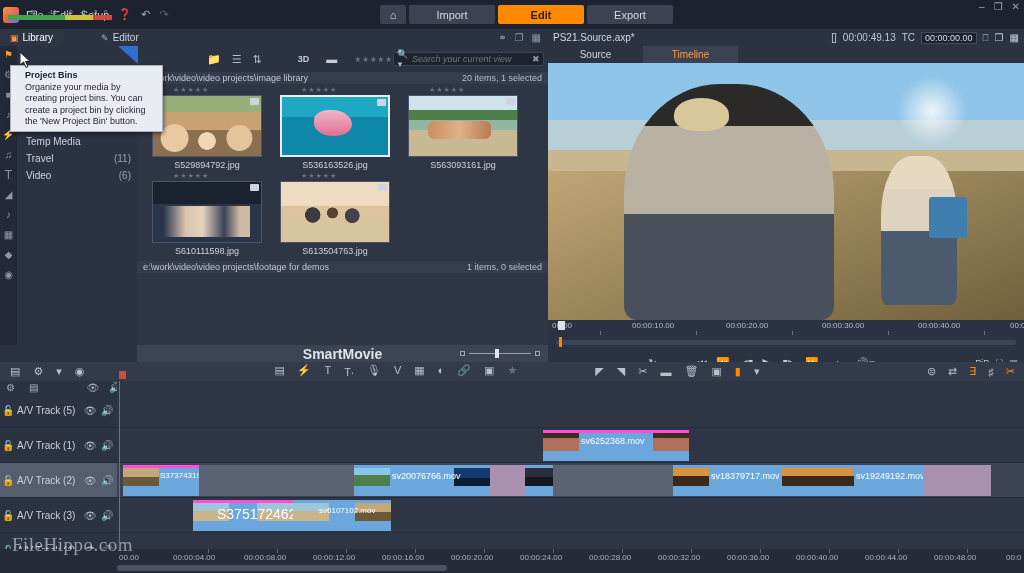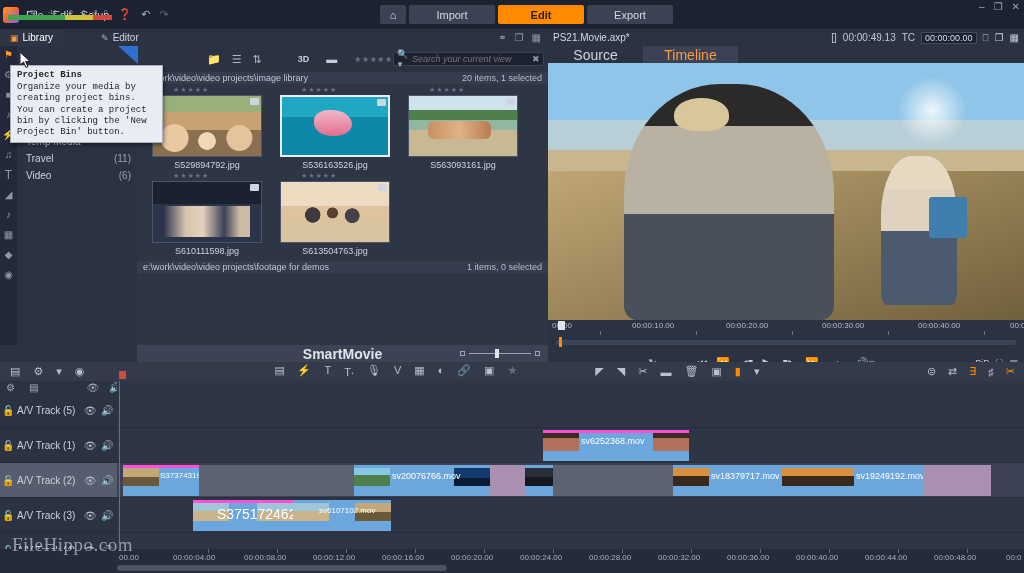--- a/index.html
+++ b/index.html
@@ -171,21 +171,21 @@
   .zoomctl .knob { position: absolute; left: 26px; top: -4px; width: 4px; height: 9px; background: #dfe3ea; }
   .smart-left { position: absolute; left: 0; top: 345px; width: 137px; height: 17px; background: #2b3242; }
 
   
   .preview { position: absolute; left: 548px; top: 29px; width: 476px; height: 333px; background: #2b3242; }
   .pv-head { height: 17px; display: flex; align-items: center; padding: 0 5px; background: #2b3242; }
   .pv-title { font-size: 10px; color: #d2d7e0; }
   .pv-right { margin-left: auto; display: flex; align-items: center; gap: 6px; font-size: 10px; color: #c2c8d4; }
   .tcbox { background: #1d2230; border: 1px solid #434b5e; padding: 0 3px; font-size: 9px; color: #d6dbe4; }
   .pv-tabs { height: 17px; display: flex; }
-  .pv-tab { width: 95px; display: flex; align-items: center; justify-content: center; font-size: 14px; color: #cfd4de; }
+  .pv-tab { width: 95px; display: flex; align-items: center; justify-content: center; font-size: 10px; color: #cfd4de; }
   .pv-tab.active { background: #3a4253; color: #ff9a3c; }
 
   .pv-video { position: relative; height: 257px; overflow: hidden;
     background: linear-gradient(#8fc5e8 0 22%, #b8cfd8 22% 34%, #c8b68e 34% 58%, #a8915f 58% 78%, #7e6a44 78% 100%); }
   .sky-sun { position: absolute; right: 12%; top: 5%; width: 70px; height: 70px; border-radius: 50%;
     background: radial-gradient(circle, rgba(255,255,255,.85), rgba(255,255,255,0) 70%); }
   .hill { position: absolute; left: -5%; bottom: 0; width: 120%; height: 58%;
     background: linear-gradient(160deg,#c2a878,#8d7a4f 60%,#6a5a39); }
   .man { position: absolute; left: 16%; bottom: 0; width: 44%; height: 92%;
     background: linear-gradient(#2b2a28 0 18%, #b9b1a2 18% 55%, #4a4f5c 55% 100%);
@@ -264,21 +264,21 @@
   .meter-ticks { position: absolute; left: 6px; top: 9px; width: 110px; font-size: 6px; color: #9aa2b3; }
   .meter-ticks span { position: absolute; }
   .watermark { position: absolute; left: 12px; top: 534px; font-size: 19px; color: rgba(235,238,245,.55);
     font-family: "Liberation Serif", serif; letter-spacing: 0.5px; }
   .scrollbar-h { position: absolute; left: 117px; top: 565px; width: 330px; height: 6px; background: #4a5263; border-radius: 3px; }
 
   
   .tooltip {
     position: absolute; left: 10px; top: 65px; width: 153px;
     background: #e9ecf2; color: #1c2130; border: 1px solid #aab0bd;
-    padding: 4px 6px; z-index: 50; box-shadow: 1px 2px 4px rgba(0,0,0,.45); font-family: Liberation Mono, monospace;
+    padding: 4px 14px; z-index: 50; box-shadow: 1px 2px 4px rgba(0,0,0,.45);
   }
   .tooltip .tt-title { font-size: 9px; font-weight: bold; margin-bottom: 2px; }
   .tooltip .tt-body { font-size: 9px; line-height: 1.25; }
   .cursor { position: absolute; left: 20px; top: 52px; z-index: 60; }
   .blue-flag { position: absolute; left: 118px; top: 46px; width: 0; height: 0;
     border-left: 20px solid transparent; border-top: 18px solid #2f6fd0; }
 </style>
 </head>
 <body>
 
@@ -444,21 +444,21 @@
       <span class="sq"></span>
       <span class="track">
           <span class="knob"></span>
         </span>
       <span class="sq"></span>
     </div>
   </div>
 
   <div class="preview">
     <div class="pv-head">
-      <span class="pv-title">PS21.Movie.axp*</span>
+      <span class="pv-title">PS21.Source.axp*</span>
       <div class="pv-right">
         <span>[]</span>
         <span>00:00:49.13</span>
         <span>TC</span>
         <span class="tcbox">00:00:00.00</span>
         <span>⎕</span>
         <span>❐</span>
         <span>▦</span>
       </div>
     </div>

